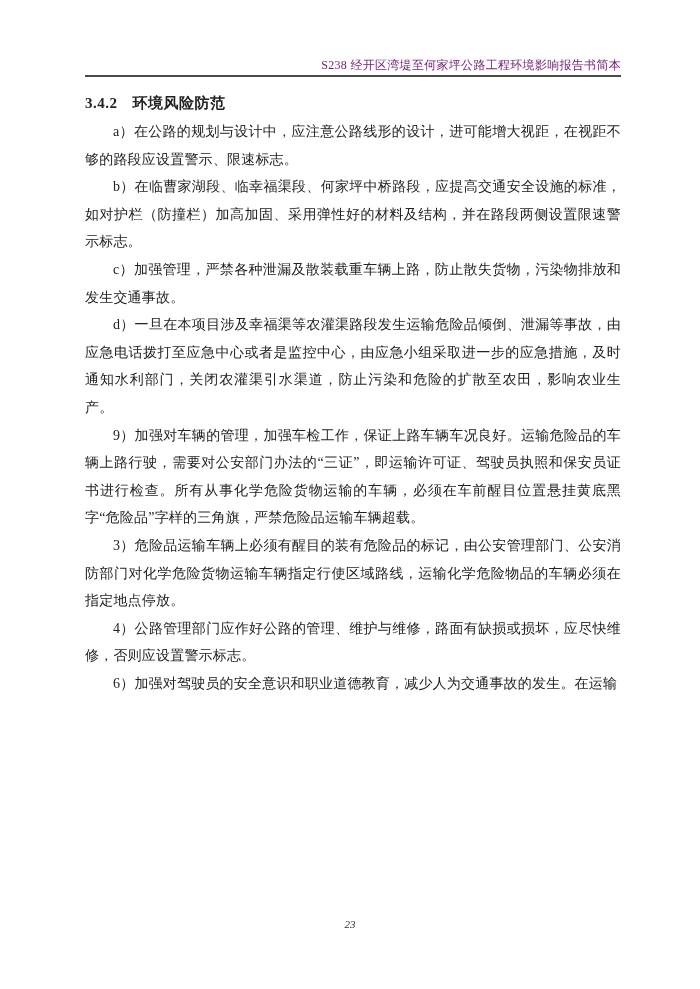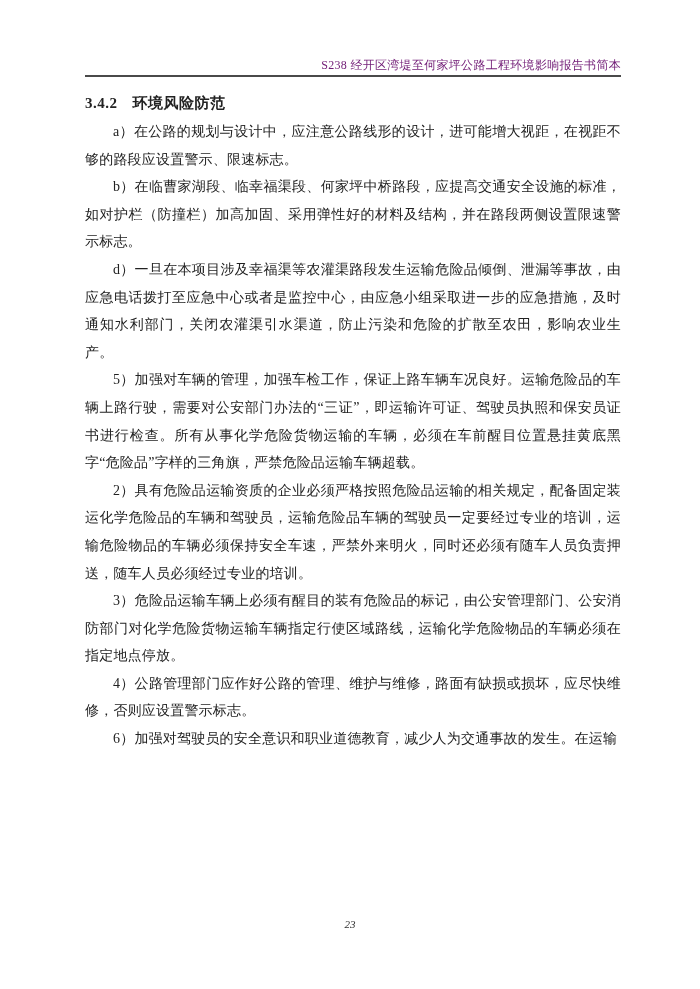--- a/index.html
+++ b/index.html
@@ -80,23 +80,23 @@
   <div class="header-rule"></div>
 
   <div class="content">
 
     <h2 class="section-heading">
       <span class="sec-number">3.4.2</span><span class="sec-title">环境风险防范</span>
     </h2>
 
     <p class="body-para">a）在公路的规划与设计中，应注意公路线形的设计，进可能增大视距，在视距不够的路段应设置警示、限速标志。</p>
     <p class="body-para">b）在临曹家湖段、临幸福渠段、何家坪中桥路段，应提高交通安全设施的标准，如对护栏（防撞栏）加高加固、采用弹性好的材料及结构，并在路段两侧设置限速警示标志。</p>
+    <p class="body-para">c）加强管理，严禁各种泄漏及散装载重车辆上路，防止散失货物，污染物排放和发生交通事故。</p>
     <p class="body-para">d）一旦在本项目涉及幸福渠等农灌渠路段发生运输危险品倾倒、泄漏等事故，由应急电话拨打至应急中心或者是监控中心，由应急小组采取进一步的应急措施，及时通知水利部门，关闭农灌渠引水渠道，防止污染和危险的扩散至农田，影响农业生产。</p>
-    <p class="body-para">5）加强对车辆的管理，加强车检工作，保证上路车辆车况良好。运输危险品的车辆上路行驶，需要对公安部门办法的“三证”，即运输许可证、驾驶员执照和保安员证书进行检查。所有从事化学危险货物运输的车辆，必须在车前醒目位置悬挂黄底黑字“危险品”字样的三角旗，严禁危险品运输车辆超载。</p>
-    <p class="body-para">2）具有危险品运输资质的企业必须严格按照危险品运输的相关规定，配备固定装运化学危险品的车辆和驾驶员，运输危险品车辆的驾驶员一定要经过专业的培训，运输危险物品的车辆必须保持安全车速，严禁外来明火，同时还必须有随车人员负责押送，随车人员必须经过专业的培训。</p>
+    <p class="body-para">9）加强对车辆的管理，加强车检工作，保证上路车辆车况良好。运输危险品的车辆上路行驶，需要对公安部门办法的“三证”，即运输许可证、驾驶员执照和保安员证书进行检查。所有从事化学危险货物运输的车辆，必须在车前醒目位置悬挂黄底黑字“危险品”字样的三角旗，严禁危险品运输车辆超载。</p>
     <p class="body-para">3）危险品运输车辆上必须有醒目的装有危险品的标记，由公安管理部门、公安消防部门对化学危险货物运输车辆指定行使区域路线，运输化学危险物品的车辆必须在指定地点停放。</p>
     <p class="body-para">4）公路管理部门应作好公路的管理、维护与维修，路面有缺损或损坏，应尽快维修，否则应设置警示标志。</p>
     <p class="body-para">6）加强对驾驶员的安全意识和职业道德教育，减少人为交通事故的发生。在运输</p>
 
   </div>
 
   <div class="page-number">23</div>
 
 </div>
 

